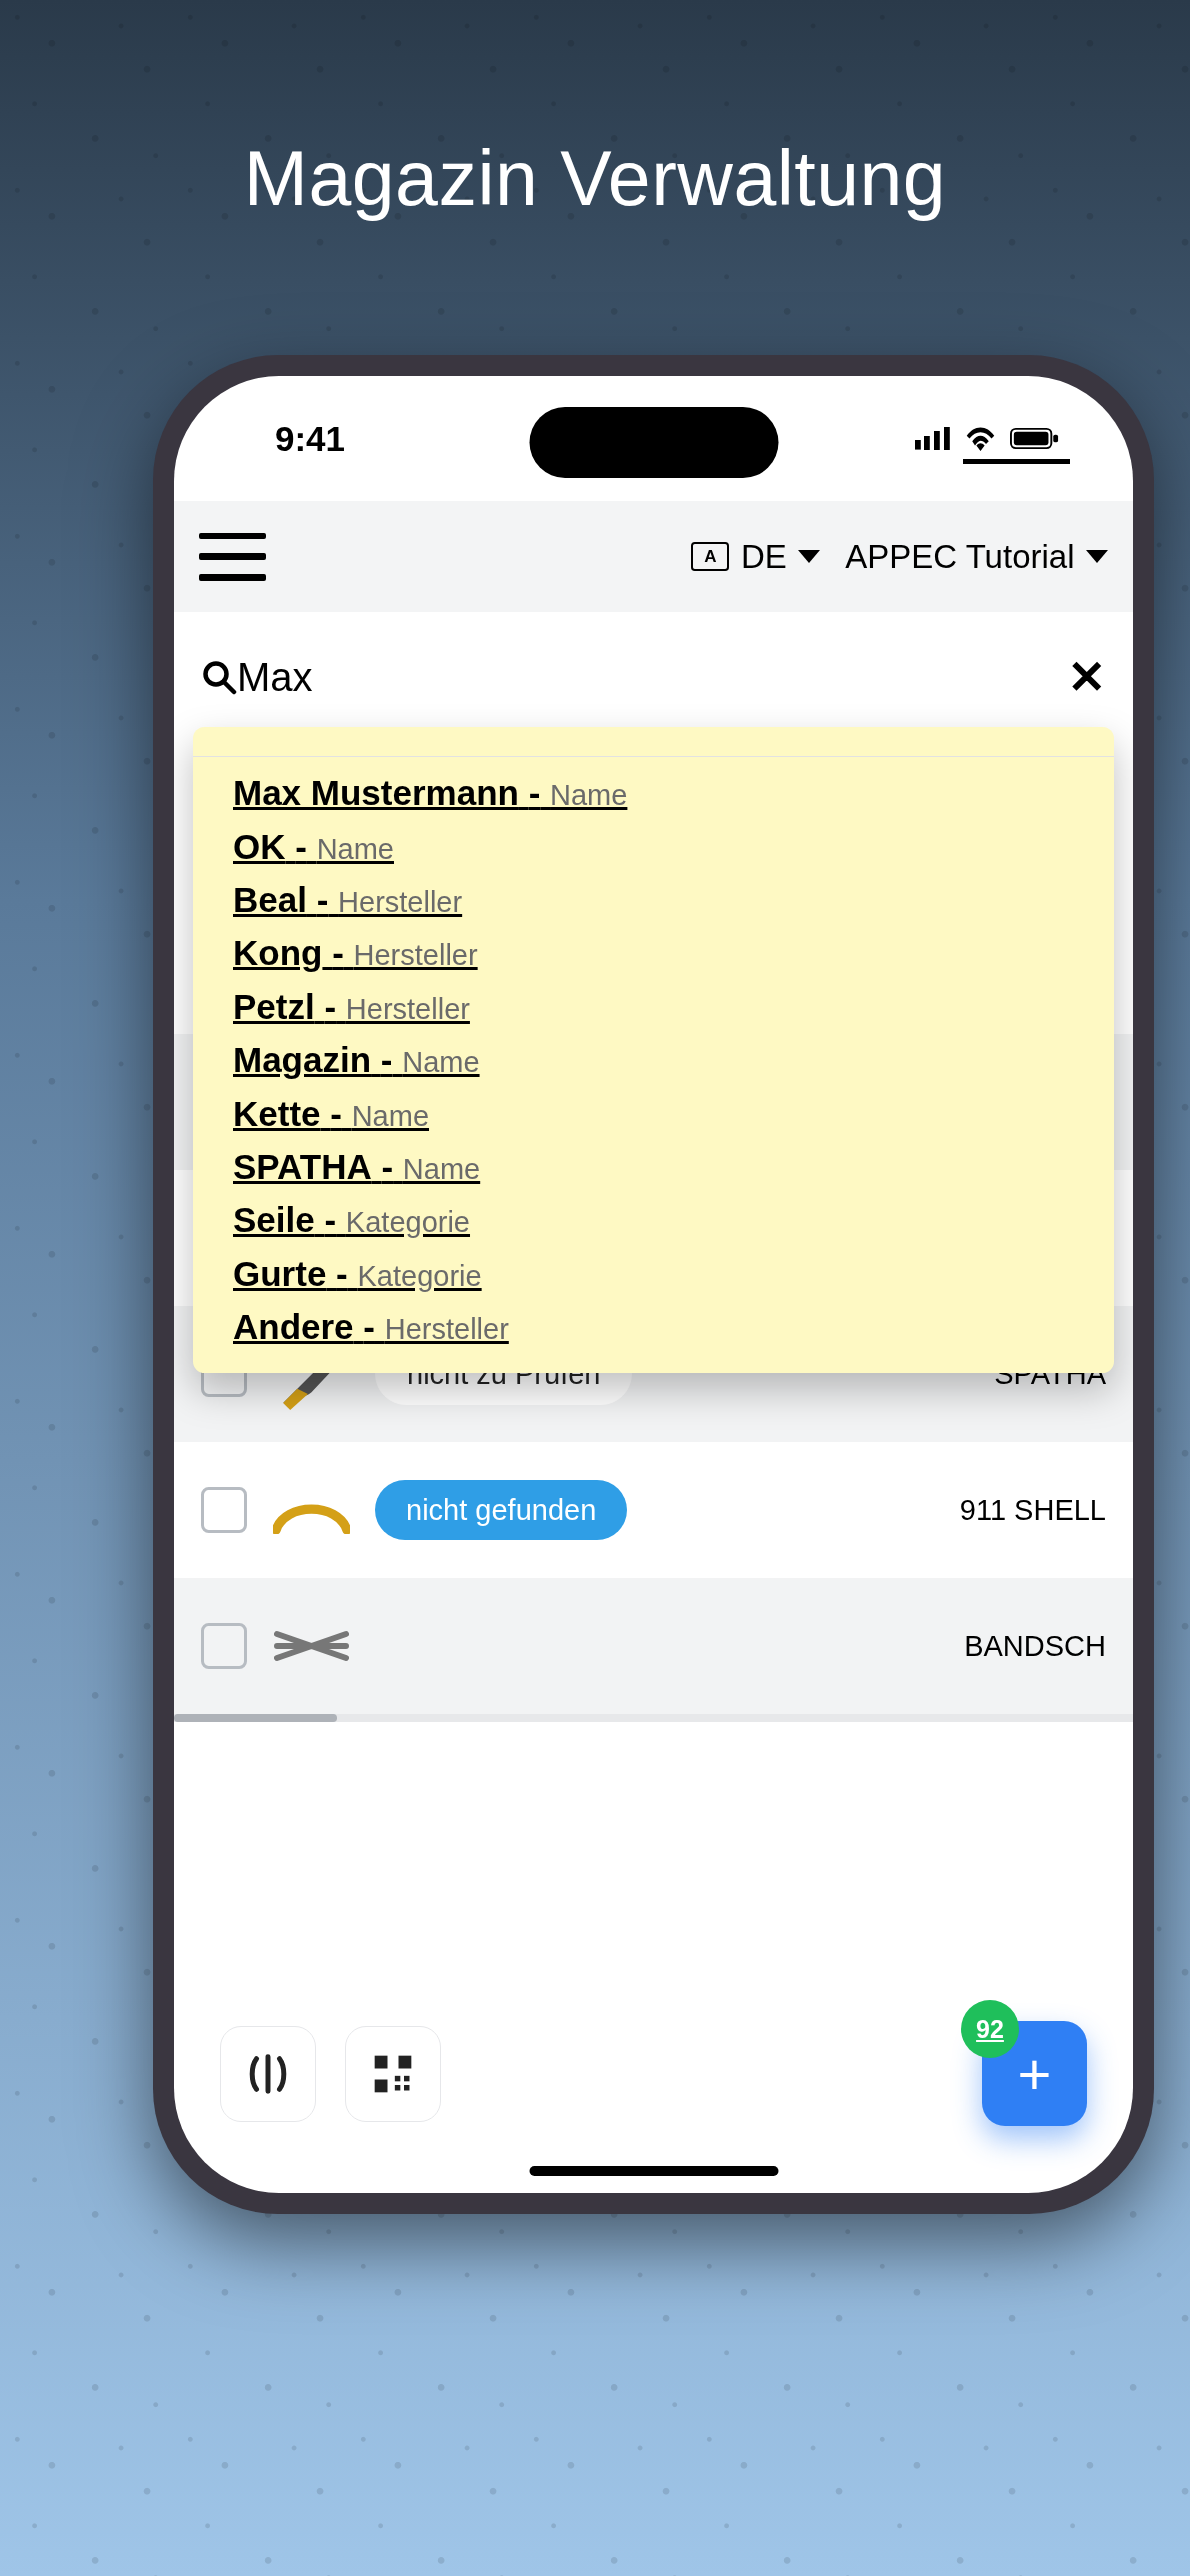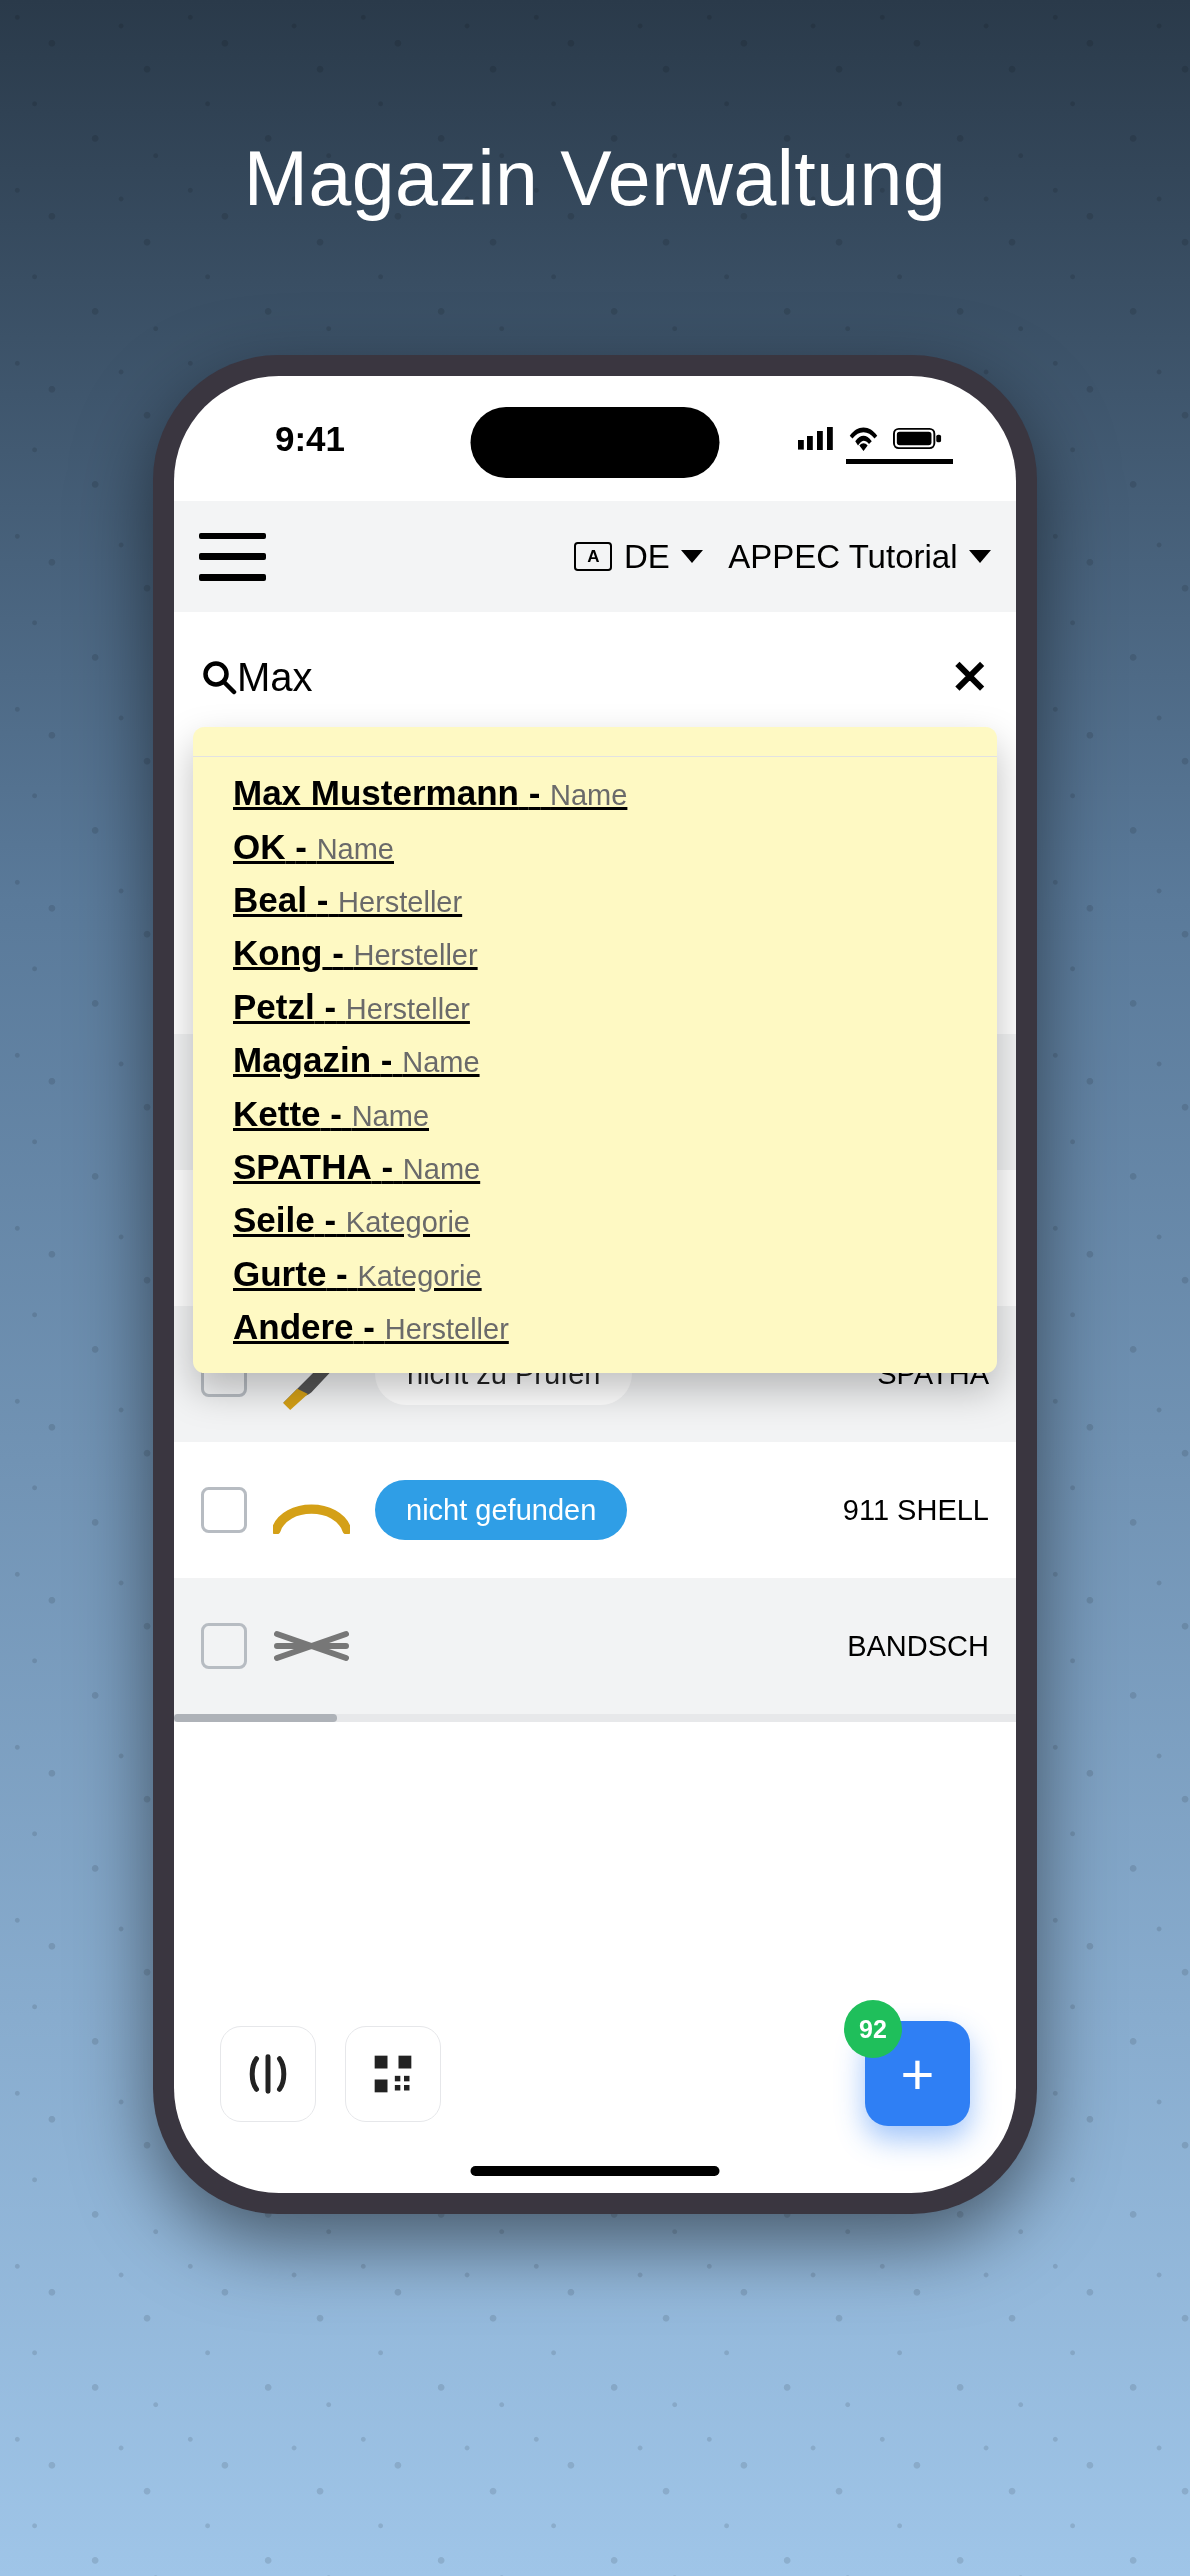--- a/index.html
+++ b/index.html
@@ -30,21 +30,21 @@
     color: #fff;
     font-size: 77px;
     font-weight: 400;
     padding-top: 134px;
     letter-spacing: 0.5px;
   }
   
   .phone {
     position: absolute;
     left: 153px; top: 355px;
-    width: 884px; height: 1859px;
+    width: 1001px; height: 1859px;
     border-radius: 125px;
     background: #3a3640;
     padding: 21px;
     box-shadow: 0 29px 77px rgba(0,0,0,0.5);
   }
   .phone-inner {
     width: 100%; height: 100%;
     background: #fff;
     border-radius: 105px;
     overflow: hidden;
@@ -160,21 +160,21 @@
   }
   .fab-wrap{position:relative;}
   .fab{
     width:105px;height:105px;background:#2f7ff4;border-radius:23px;
     display:flex;align-items:center;justify-content:center;color:#fff;font-size:58px;font-weight:300;
     box-shadow:0 13.4px 29px rgba(47,127,244,0.45);
   }
   .badge{
     position:absolute;top:-21px;left:-21px;width:58px;height:58px;border-radius:50%;
     background:#1fbf5b;color:#fff;font-size:25px;font-weight:700;
-    display:flex;align-items:center;justify-content:center;
+    display:flex;align-items:center;justify-content:center;text-decoration:underline;
   }
   .home-ind{
     position:absolute;bottom:17px;left:50%;transform:translateX(-50%);
     width:249px;height:9.6px;background:#000;border-radius:5.8px;
   }
 </style>
 </head>
 <body>
 
 <div class="pattern"></div>

